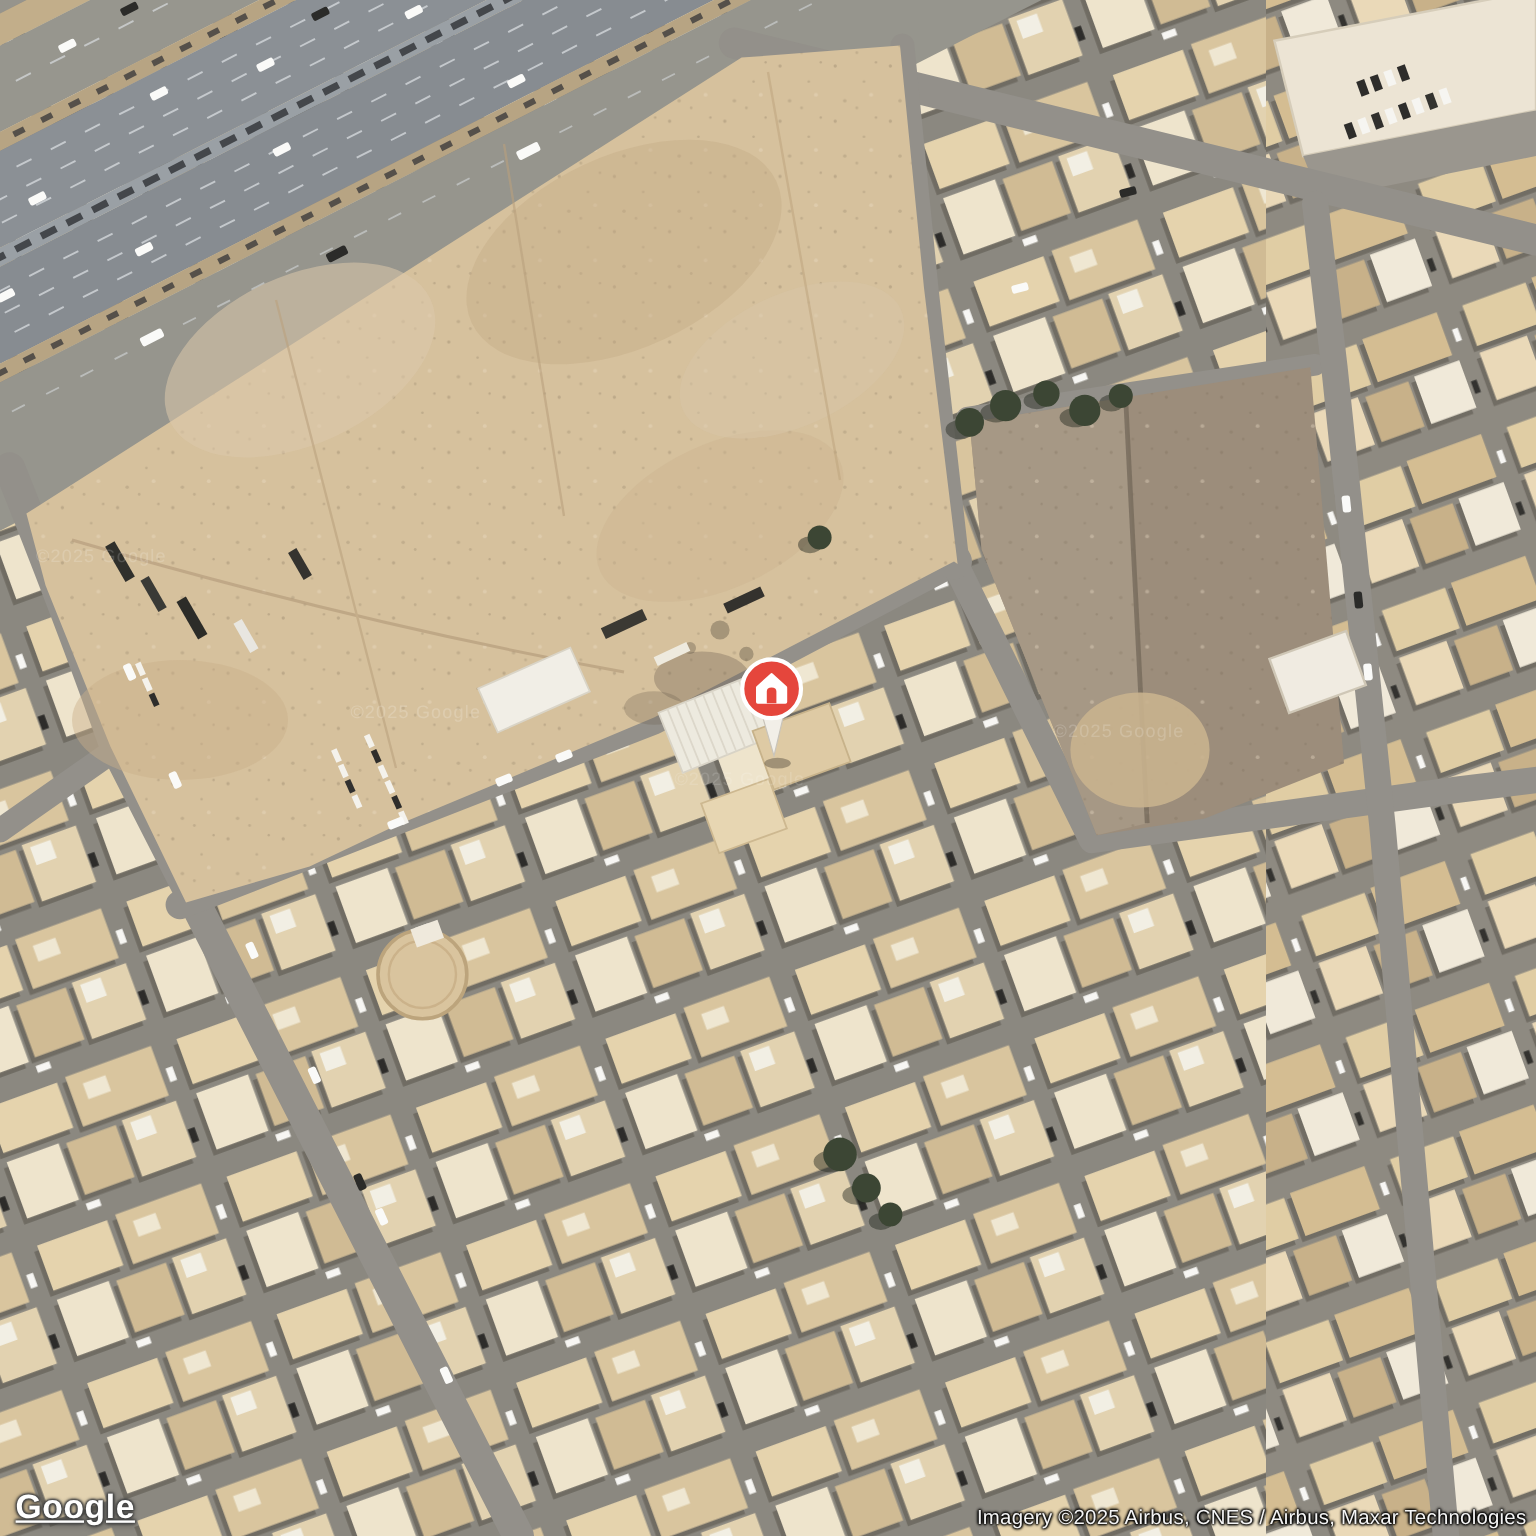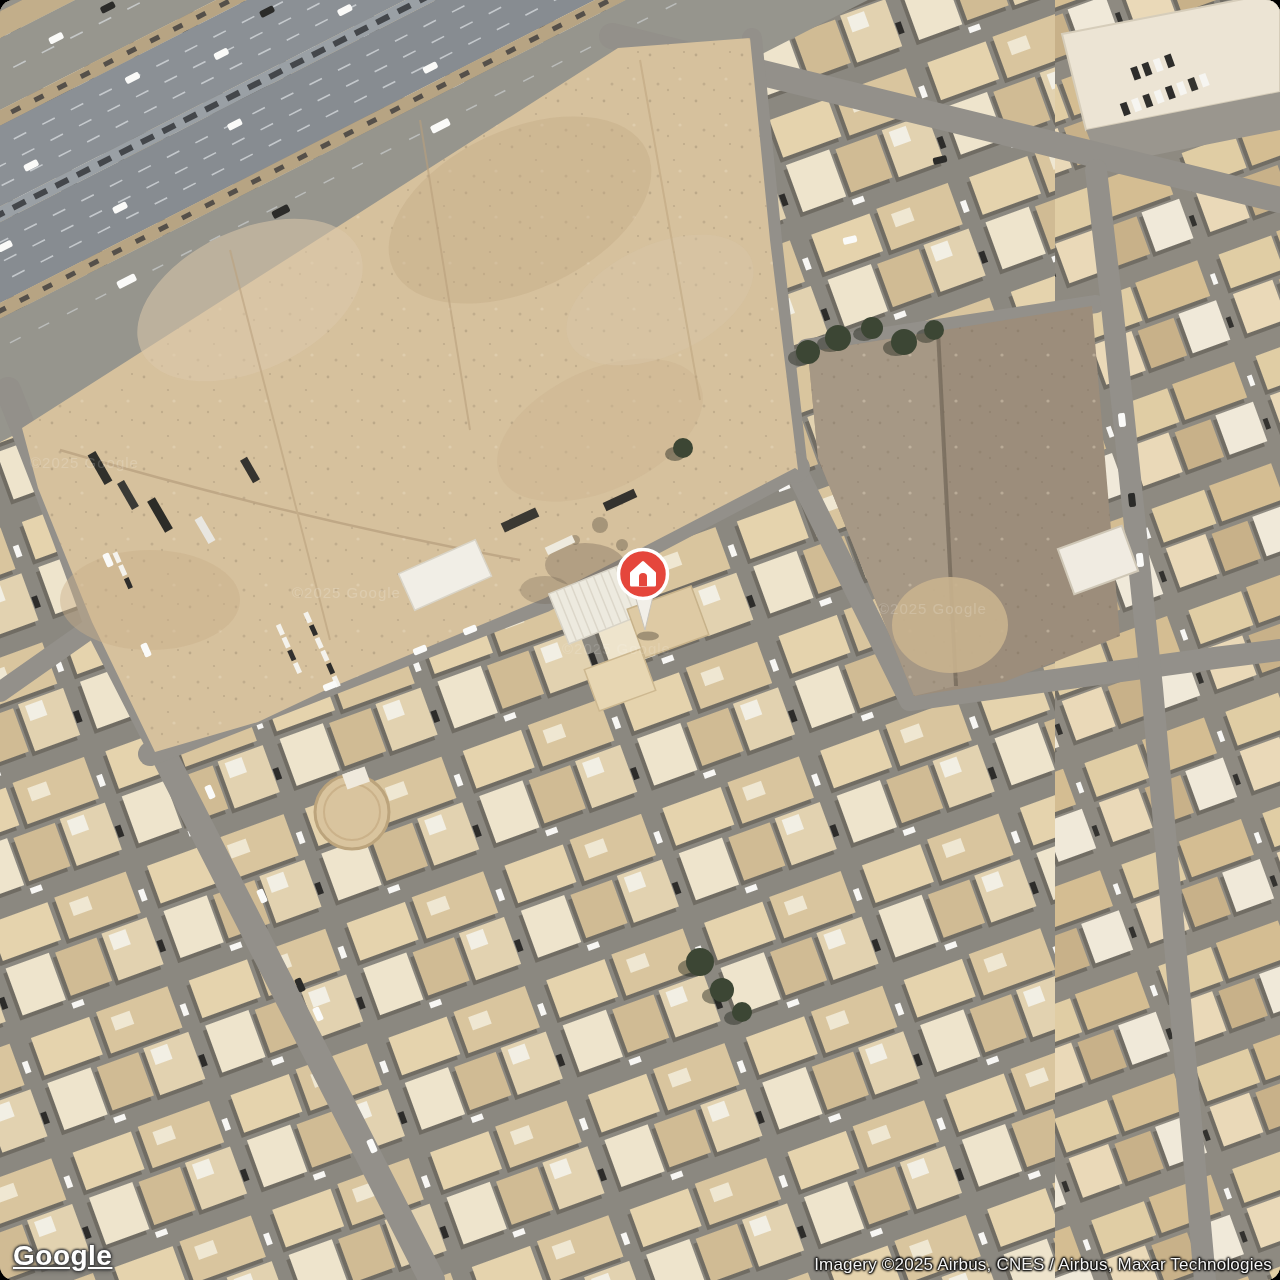--- a/index.html
+++ b/index.html
@@ -1,17 +1,17 @@
 <!DOCTYPE html>
 <html><head>
 <meta charset="utf-8">
 <style>
   html,body{margin:0;padding:0;background:#000;}
   .stage{position:relative;width:1280px;height:1280px;overflow:hidden;
-         background:#cdbb9a;font-family:"Liberation Sans",sans-serif;border-radius:14px;}
+         background:#cdbb9a;font-family:"Liberation Sans",sans-serif;}
   .stage svg{position:absolute;left:0;top:0;display:block;}
   .google-logo{
     position:absolute;left:13px;bottom:8px;
     font-family:"Liberation Sans",sans-serif;
     font-size:28px;font-weight:bold;letter-spacing:.5px;color:#fff;
     text-shadow:-1px -1px 2px rgba(68,68,68,.95),1px -1px 2px rgba(68,68,68,.95),
                 -1px 1px 2px rgba(68,68,68,.95),1px 1px 2px rgba(68,68,68,.95),
                 0 2px 5px rgba(0,0,0,.45);
     user-select:none;cursor:pointer;text-decoration:underline;
   }

